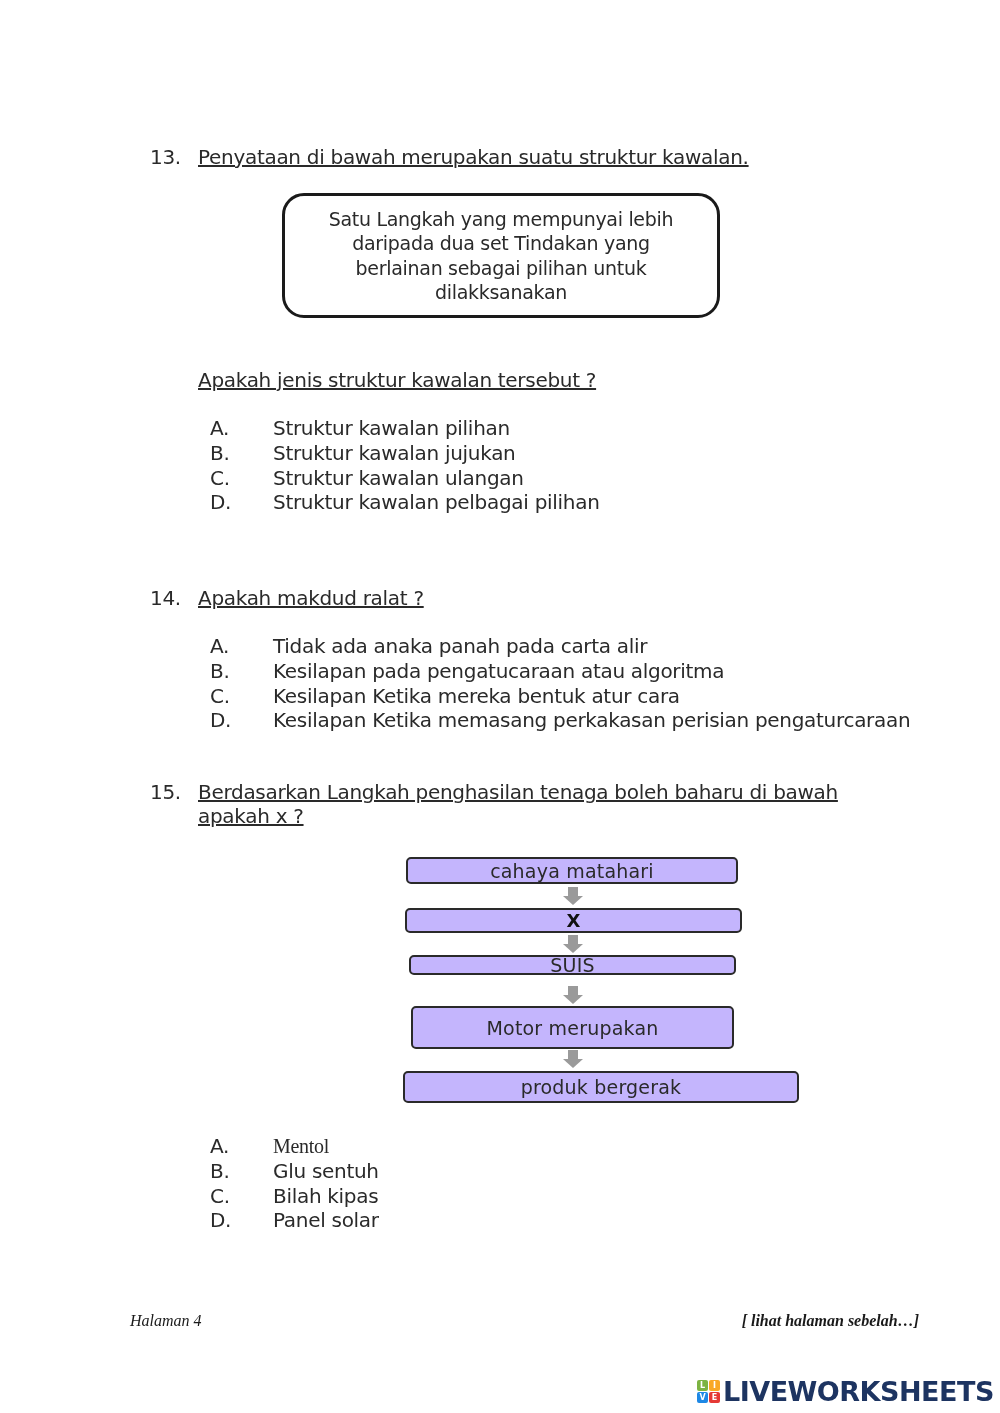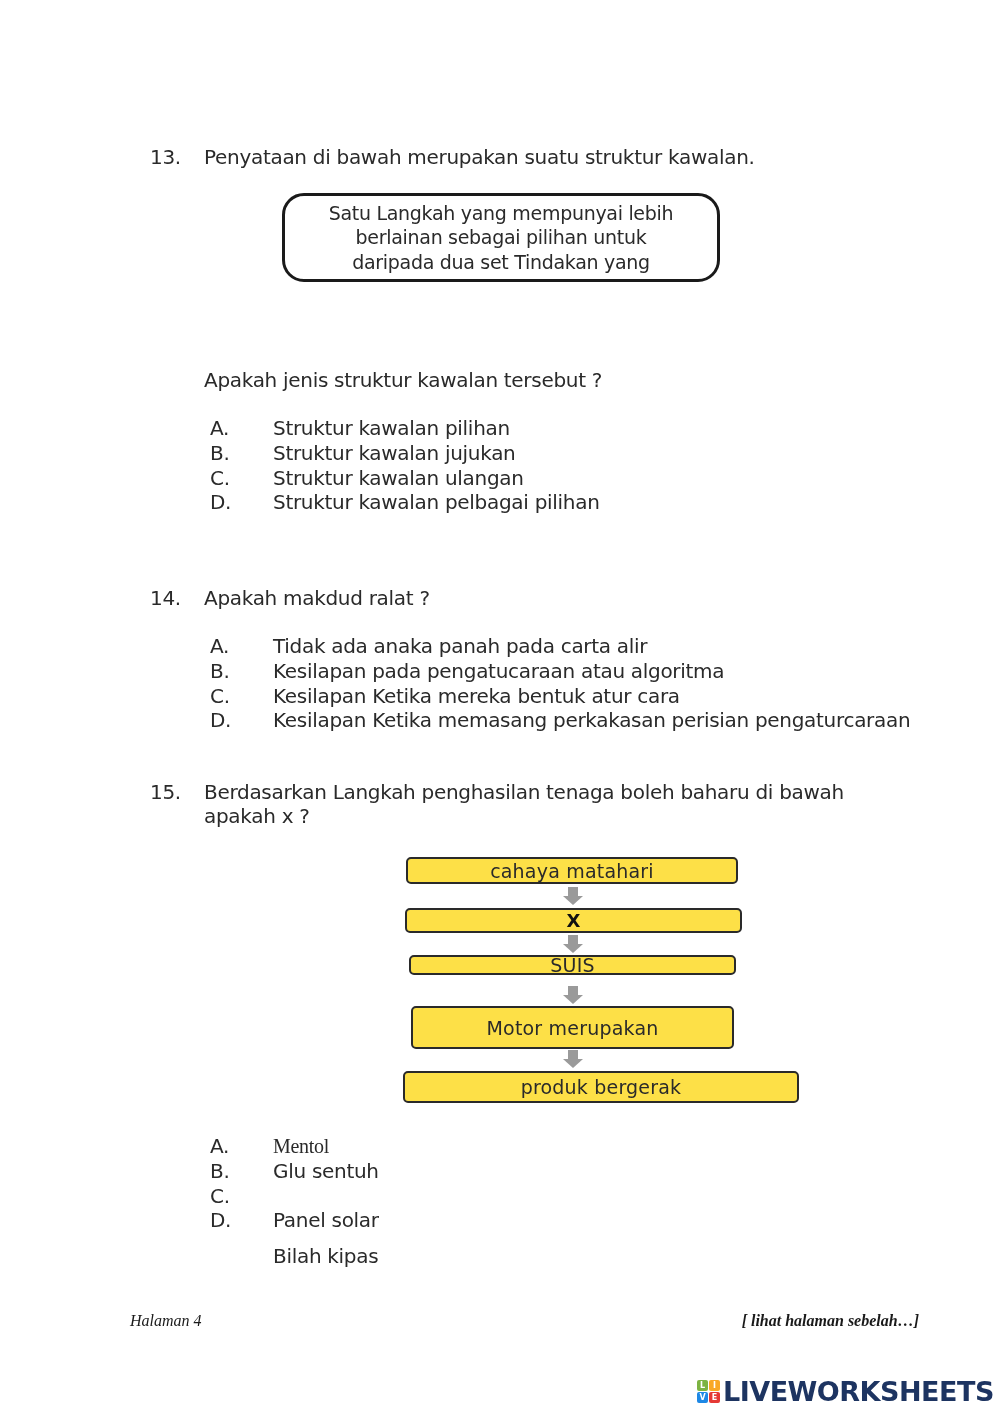--- a/index.html
+++ b/index.html
@@ -16,29 +16,29 @@
       color: #2a2a2a;
     }
     .abs { position: absolute; }
     .qtext {
       font-size: 20px;
       line-height: 24.5px;
       letter-spacing: -0.3px;
       white-space: nowrap;
     }
     .qnum { left: 150px; }
-    .qbody { left: 204px; }
+    .qbody { left: 198px; text-decoration: underline; }
     .opt-letter { left: 210px; }
     .opt-text { left: 258px; margin-left: 15px; }
 
     .statement-box {
       left: 282px;
       top: 193px;
       width: 438px;
-      height: 89px;
+      height: 125px;
       border: 3px solid #1a1a1a;
       border-radius: 22px;
       box-sizing: border-box;
       display: flex;
       align-items: center;
       justify-content: center;
       text-align: center;
     }
     .statement-box .inner {
       width: 390px;
@@ -51,21 +51,21 @@
       position: absolute;
       border: 2px solid #2a2a2a;
       border-radius: 5px;
       box-sizing: border-box;
       display: flex;
       align-items: center;
       justify-content: center;
       font-size: 19px;
       letter-spacing: 0.2px;
       color: #2a2a2a;
-      background: #fde047;
+      background: #c4b5fd;
     }
     .flow-box.bold-x {
       font-weight: bold;
       font-size: 18px;
       color: #111;
     }
     .arrow {
       position: absolute;
       width: 20px;
       height: 18px;
@@ -131,22 +131,23 @@
   </style>
 </head>
 <body>
 
 <div class="abs qtext qnum" style="top:145px;">13.</div>
 <div class="abs qtext qbody" style="top:145px;">Penyataan di bawah merupakan suatu struktur kawalan.</div>
 
 <div class="abs statement-box">
   <div class="inner">
     <div>Satu Langkah yang mempunyai lebih</div>
+    <div>daripada dua set Tindakan yang</div>
     <div>berlainan sebagai pilihan untuk</div>
-    <div>daripada dua set Tindakan yang</div>
+    <div>dilakksanakan</div>
   </div>
 </div>
 
 <div class="abs qtext qbody" style="top:368px;">Apakah jenis struktur kawalan tersebut ?</div>
 
 <div>
   <div class="abs qtext opt-letter" style="top:416px;">A.</div>
   <div class="abs qtext opt-text" style="top:416px;">Struktur kawalan pilihan</div>
   <div class="abs qtext opt-letter" style="top:441px;">B.</div>
   <div class="abs qtext opt-text" style="top:441px;">Struktur kawalan jujukan</div>
@@ -201,21 +202,21 @@
 
   <div class="flow-box" style="left:403px; top:1071px; width:396px; height:32px;">produk bergerak</div>
 </div>
 
 <div>
   <div class="abs qtext opt-letter" style="top:1134px;">A.</div>
   <div class="abs qtext opt-text" style="top:1134px;font-family:Liberation Serif, serif;">Mentol</div>
   <div class="abs qtext opt-letter" style="top:1159px;">B.</div>
   <div class="abs qtext opt-text" style="top:1159px;">Glu sentuh</div>
   <div class="abs qtext opt-letter" style="top:1184px;">C.</div>
-  <div class="abs qtext opt-text" style="top:1244px;text-align:center;">Bilah kipas</div>
+  <div class="abs qtext opt-text" style="top:1184px;text-align:center;">Bilah kipas</div>
   <div class="abs qtext opt-letter" style="top:1208px;">D.</div>
   <div class="abs qtext opt-text" style="top:1208px;">Panel solar</div>
 </div>
 
 <div class="abs footer-text" style="left:130px; top:1312px;">Halaman 4</div>
 <div class="abs footer-text footer-right" style="right:81px; top:1312px;">[ lihat halaman sebelah…]</div>
 
 <div class="abs logo">
   <div class="logo-grid">
     <div class="logo-cell" style="background:#7cb342;">L</div>

